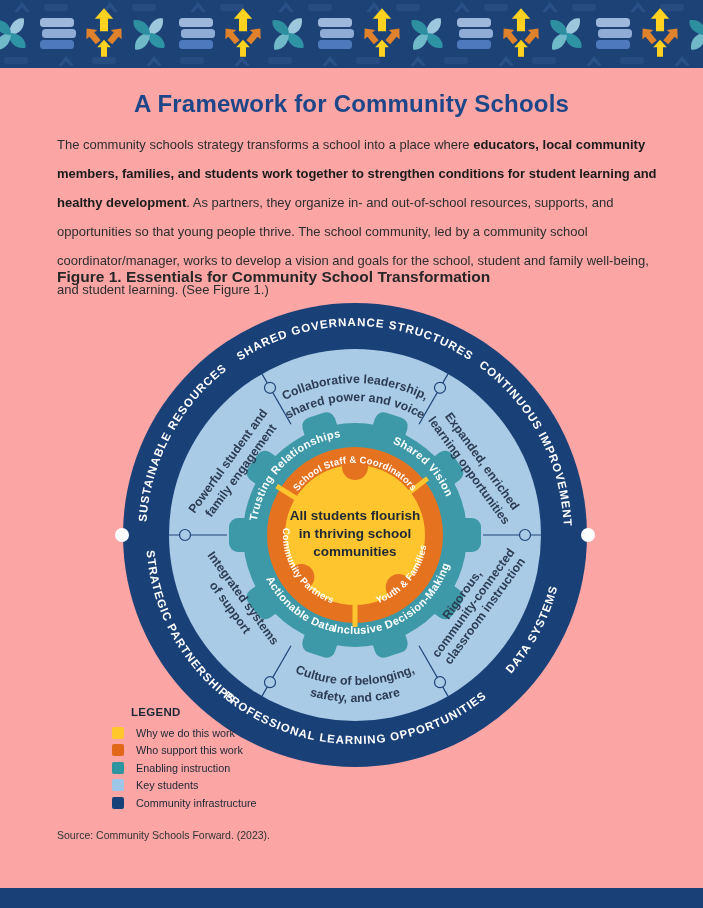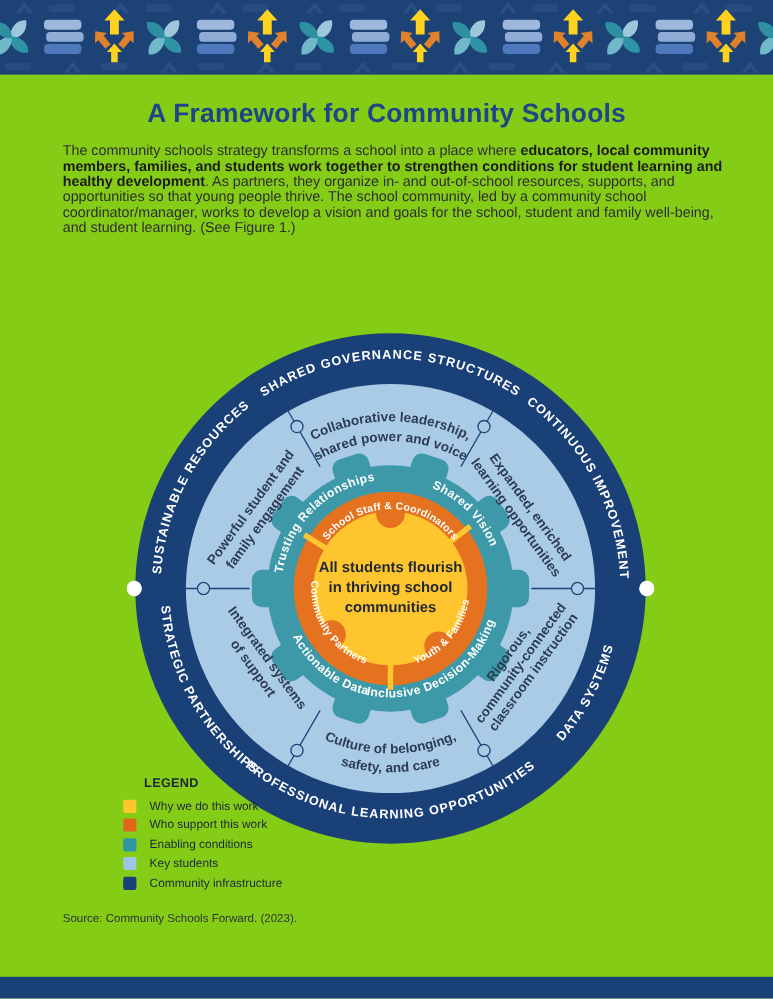--- a/index.html
+++ b/index.html
@@ -1,26 +1,26 @@
 <!DOCTYPE html>
 <html><head>
 <meta charset="utf-8">
 <style>
   html,body { margin:0; padding:0; background:#fff; }
-  .page { position:relative; width:703px; height:908px; background:#84cc16; overflow:hidden;
+  .page { position:relative; width:703px; height:908px; background:#fca5a5; overflow:hidden;
           font-family:"Liberation Sans", sans-serif; }
 
   .band-top { position:absolute; top:0; left:0; }
   .band-bottom { position:absolute; left:0; bottom:0; width:703px; height:20px; background:#1A4078; }
 
   .page-title { position:absolute; top:90px; left:0; width:703px; margin:0; text-align:center;
                 font-size:24px; font-weight:bold; color:#1C4687; letter-spacing:.2px; }
 
   .intro { position:absolute; top:130px; left:57px; width:604px; margin:0;
-           font-size:13px; line-height:14px; color:#2E2E2E; }
+           font-size:13px; line-height:29px; color:#2E2E2E; }
   .intro strong { color:#1B1B1B; }
 
   .figure-heading { position:absolute; top:268px; left:57px; margin:0;
                     font-size:15.5px; font-weight:bold; color:#272727; }
 
   .diagram { position:absolute; top:295px; left:115px; }
 
   
   .tx-outer  { font-size:11.5px; font-weight:bold; fill:#FFFFFF; letter-spacing:1px; }
   .tx-gear   { font-size:11px;   font-weight:bold; fill:#FFFFFF; letter-spacing:.4px; }
@@ -87,20 +87,21 @@
     <use href="#pw" transform="translate(566,34) scale(1.15)"></use>
     <use href="#bk" transform="translate(613,34)"></use>
     <use href="#ar" transform="translate(660,33)"></use>
     <use href="#pw" transform="translate(705,34) scale(1.15)"></use>
   </svg>
 
   <h1 class="page-title">A Framework for Community Schools</h1>
 
   <p class="intro"><span>The community schools strategy transforms a school into a place where </span><strong>educators, local community members, families, and students work together to strengthen conditions for student learning and healthy development</strong><span>. As partners, they organize in- and out-of-school resources, supports, and opportunities so that young people thrive. The school community, led by a community school coordinator/manager, works to develop a vision and goals for the school, student and family well-being, and student learning. (See Figure 1.)</span></p>
 
+  <h2 class="figure-heading">Figure 1. Essentials for Community School Transformation</h2>
 
   <svg class="diagram" width="480" height="480" viewBox="0 0 480 480" xmlns="http://www.w3.org/2000/svg">
     <defs>
 
       <path id="a-top" d="M 92.2 92.2 A 209 209 0 0 1 387.8 92.2"></path>
       <path id="a-ur" d="M 334.9 53.8 A 209 209 0 0 1 447.4 265.5"></path>
       <path id="a-ul" d="M 32.6 265.5 A 209 209 0 0 1 145.1 53.8"></path>
       <path id="a-bot" d="M 87.1 382.5 A 209 209 0 0 0 392.9 382.5"></path>
       <path id="a-lr" d="M 365.8 406.9 A 209 209 0 0 0 448.7 250.9"></path>
       <path id="a-ll" d="M 31.5 225.4 A 209 209 0 0 0 141.9 424.5"></path>
@@ -216,21 +217,21 @@
     <div class="legend-row">
       <span class="legend-swatch" style="background: rgb(255, 199, 44);"></span>
       <span class="legend-label">Why we do this work</span>
     </div>
     <div class="legend-row">
       <span class="legend-swatch" style="background: rgb(226, 103, 27);"></span>
       <span class="legend-label">Who support this work</span>
     </div>
     <div class="legend-row">
       <span class="legend-swatch" style="background: rgb(46, 150, 160);"></span>
-      <span class="legend-label">Enabling conditions</span>
+      <span class="legend-label">Enabling instruction</span>
     </div>
     <div class="legend-row">
       <span class="legend-swatch" style="background: rgb(157, 198, 232);"></span>
       <span class="legend-label">Key students</span>
     </div>
     <div class="legend-row">
       <span class="legend-swatch" style="background: rgb(22, 66, 121);"></span>
       <span class="legend-label">Community infrastructure</span>
     </div>
   </div>

